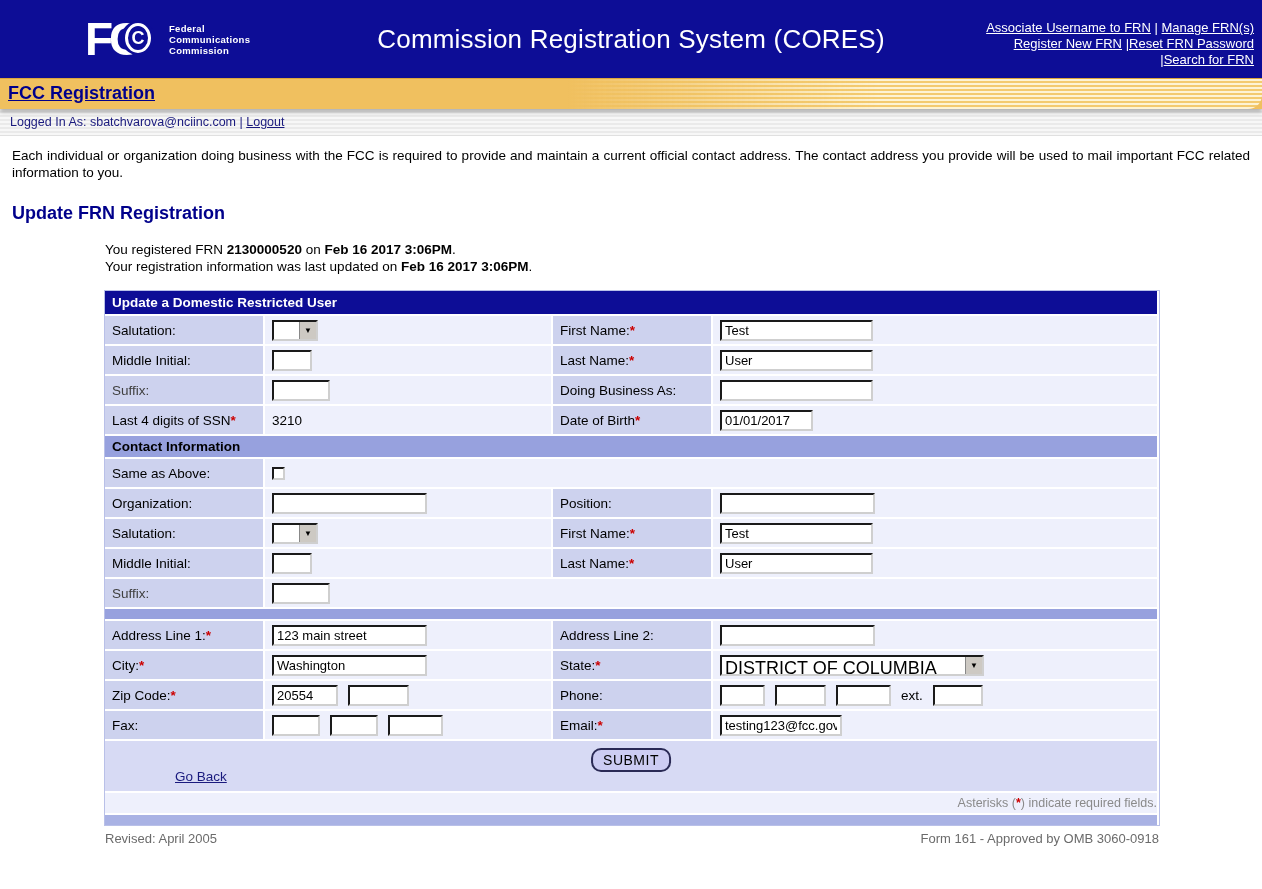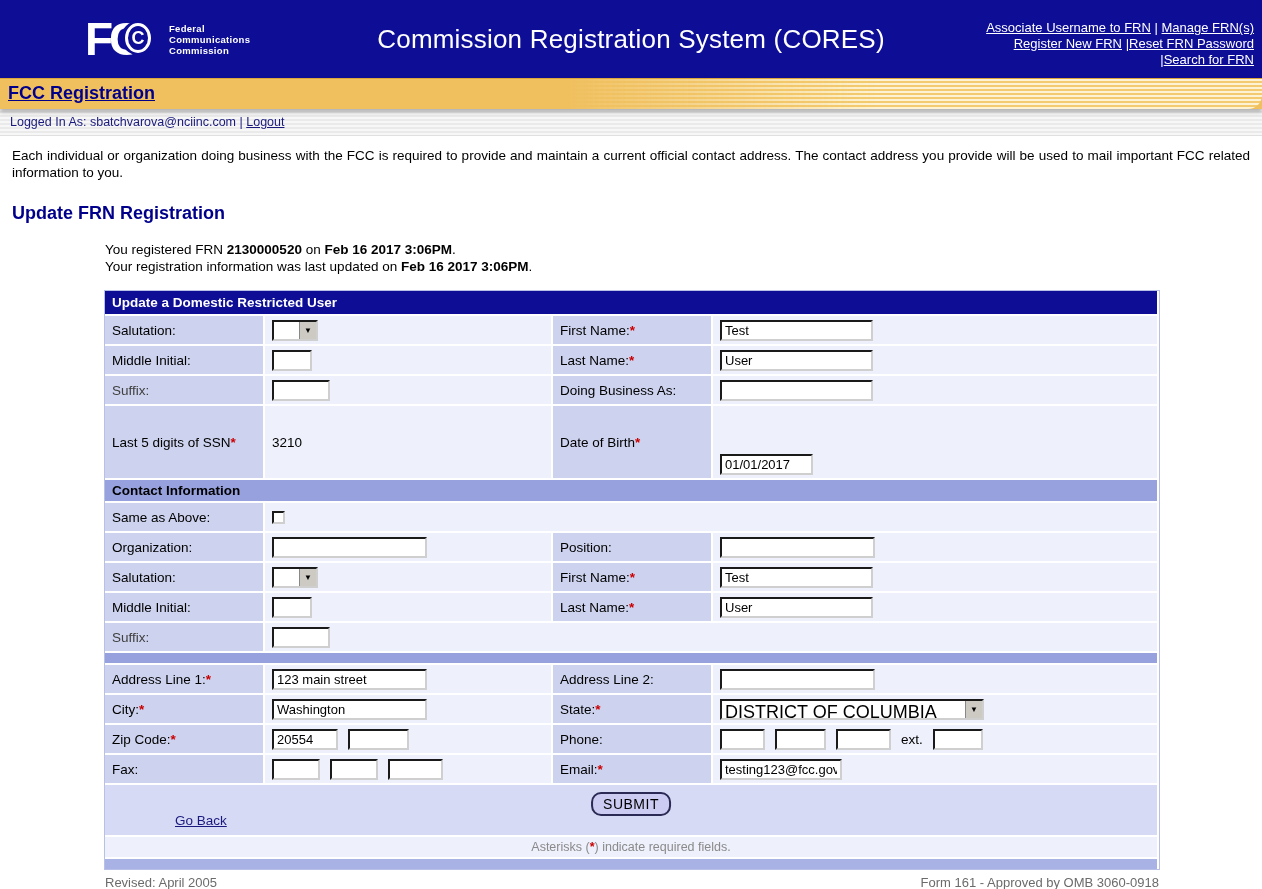--- a/index.html
+++ b/index.html
@@ -56,21 +56,21 @@
 
   .tin { height:21px; border:2px solid; border-color:#1a1a1a #cfcfcf #cfcfcf #1a1a1a; background:#fff; font-size:13px; font-family:"Liberation Sans",sans-serif; padding:0 3px; }
   .fselect { display:inline-flex; height:21px; border:2px solid; border-color:#1a1a1a #cfcfcf #cfcfcf #1a1a1a; background:#fff; align-items:stretch; cursor:pointer; }
   .fselect-text { flex:1; font-size:18px; padding:1px 3px; white-space:nowrap; overflow:hidden; }
   .fselect-btn { width:17px; background:#cdc9c3; border-left:1px solid #888; display:flex; align-items:center; justify-content:center; font-size:8px; color:#000; }
   .cbox { width:13px; height:13px; background:#fff; border:2px solid; border-color:#1a1a1a #cfcfcf #cfcfcf #1a1a1a; display:inline-block; cursor:pointer; }
 
   .submit-row { grid-column:1/5; background:#d7daf4; min-height:50px; position:relative; }
   .submit-btn { position:absolute; left:50%; transform:translateX(-50%); top:7px; background:#ccccf2; border:2px solid #2a2a55; border-radius:10px; font-size:14px; font-weight:normal; padding:2px 10px; font-family:"Liberation Sans",sans-serif; cursor:pointer; color:#000; letter-spacing:.5px; }
   .goback { position:absolute; left:70px; bottom:7px; color:#1a1a7e; text-decoration:underline; font-size:13.5px; cursor:pointer; }
-  .note-row { grid-column:1/5; background:#eef0fc; text-align:center; color:#8a8a8a; font-size:12.5px; padding:3px 8px; }
+  .note-row { grid-column:1/5; background:#eef0fc; text-align:right; color:#8a8a8a; font-size:12.5px; padding:3px 0; }
   .bottom-bar { grid-column:1/5; background:#a9b2e4; height:10px; }
 
   .footer { margin:6px 0 0 105px; width:1054px; display:flex; justify-content:space-between; font-size:13px; color:#6b6b6b;text-align:right; }
 </style>
 </head>
 <body>
 
 <div class="topbar">
   <div class="logo-wrap">
     <div class="logo-mark">
@@ -170,32 +170,32 @@
       <input class="tin" style="width: 58px;">
     </div>
   <div class="lcell">
       <span>Doing Business As:</span>
     </div>
   <div class="fcell">
       <input class="tin" style="width: 153px;">
     </div>
 
   <div class="lcell">
-      <span>Last 5 digits of SSN</span>
+      <span>Last 4 digits of SSN</span>
       <span class="star">*</span>
     </div>
   <div class="fcell">
       <span>3210</span>
     </div>
   <div class="lcell">
       <span>Date of Birth</span>
       <span class="star">*</span>
     </div>
   <div class="fcell">
-      <input class="tin" style="width: 93px; margin-top: 45px;" value="01/01/2017">
+      <input class="tin" style="width: 93px;" value="01/01/2017">
     </div>
 
   <div class="sub-header">Contact Information</div>
 
   <div class="lcell">
       <span>Same as Above:</span>
     </div>
   <div class="fcell span-rest">
       <span class="cbox"></span>
     </div>

